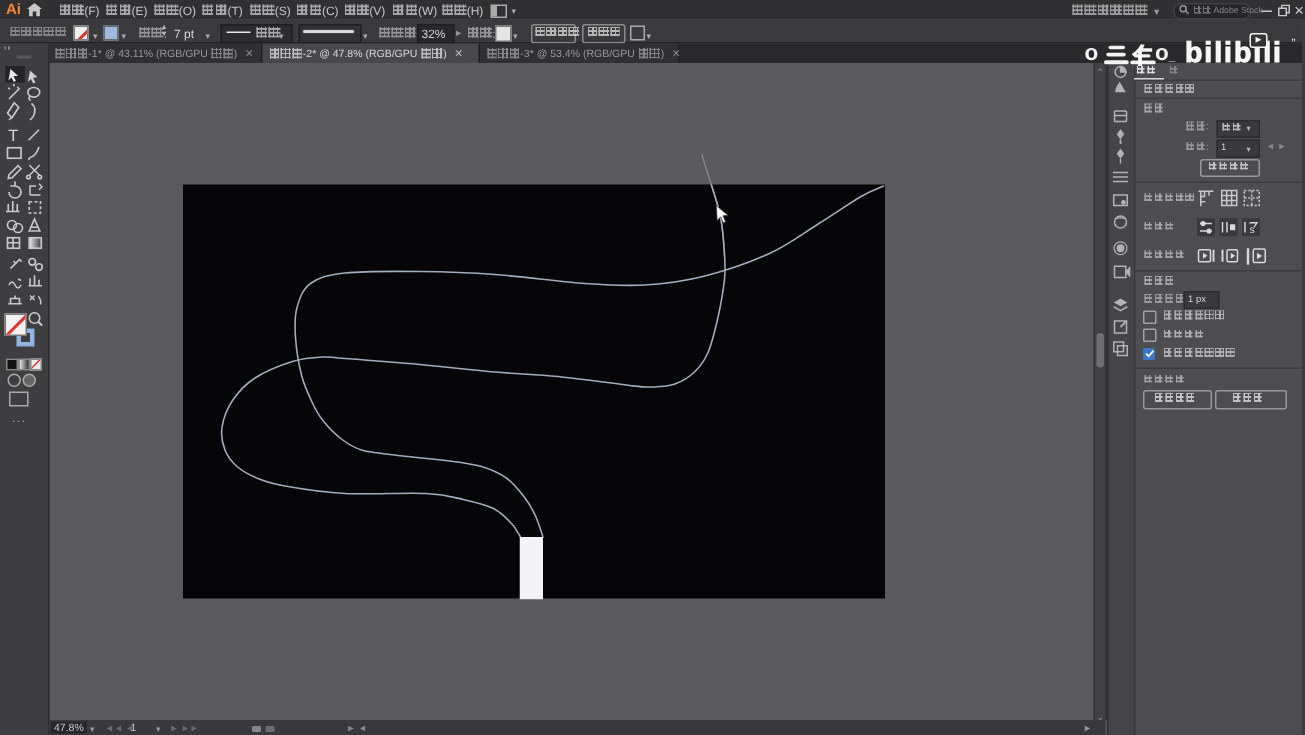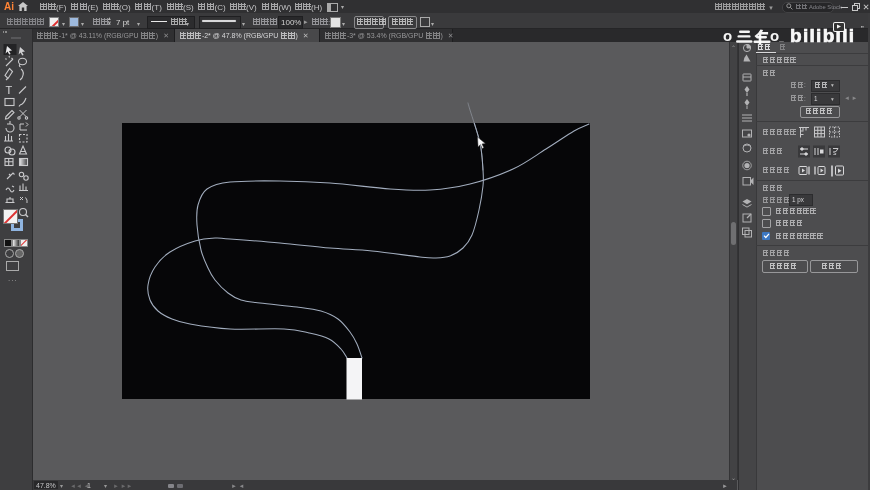--- a/index.html
+++ b/index.html
@@ -55,21 +55,21 @@
 <div class="abs" style="left:147px;top:15.5px;width:46px;height:11px;background:#2c2c2e;border:1px solid #1f1f21;"></div>
 <div class="abs" style="left:151px;top:20.5px;width:16px;height:1.8px;background:#e8e8e8;"></div>
 <div class="abs row" style="left:170px;top:17.5px;font-size:8px;color:#c8c8c8;"><span class="c"></span><span class="c"></span></div>
 <div class="abs" style="left:186px;top:19.5px;font-size:6px;color:#aaa;">▾</div>
 
 <div class="abs" style="left:199px;top:15.5px;width:40px;height:11px;background:#323234;border:1px solid #1f1f21;"></div>
 <div class="abs" style="left:202px;top:20px;width:34px;height:2.4px;background:#d8d8da;border-radius:2px;box-shadow:0 0 1px #888;"></div>
 <div class="abs" style="left:242px;top:19.5px;font-size:6px;color:#aaa;">▾</div>
 <div class="abs row" style="left:252px;top:17.5px;font-size:8px;color:#aaaaae;"><span class="c"></span><span class="c"></span><span class="c"></span><span class="c"></span>:</div>
 <div class="abs" style="left:278px;top:15.5px;width:23px;height:11px;background:#28282a;border:1px solid #1f1f21;"></div>
-<div class="abs row" style="left:281px;top:17.5px;font-size:8px;color:#d0d0d0;">100%</div>
+<div class="abs row" style="left:281px;top:17.5px;font-size:8px;color:#d0d0d0;">32%</div>
 <div class="abs" style="left:304px;top:17.5px;font-size:7px;color:#999;">▸</div>
 <div class="abs row" style="left:311px;top:17.5px;font-size:8px;color:#aaaaae;"><span class="c"></span><span class="c"></span>:</div>
 <div class="abs" style="left:330px;top:16.5px;width:9px;height:9px;background:#e4e4e4;border:1px solid #777;"></div>
 <div class="abs" style="left:342px;top:20px;font-size:6px;color:#aaa;">▾</div>
 
 <div class="abs" style="left:354px;top:15.5px;width:28px;height:11px;border:1px solid #8a8a8c;border-radius:2px;"></div>
 <div class="abs row" style="left:356px;top:18px;font-size:7px;color:#d6d6d6;"><span class="c"></span><span class="c"></span><span class="c"></span><span class="c"></span></div>
 <div class="abs" style="left:388px;top:15.5px;width:27px;height:11px;border:1px solid #8a8a8c;border-radius:2px;"></div>
 <div class="abs row" style="left:391px;top:18px;font-size:7px;color:#d6d6d6;"><span class="c"></span><span class="c"></span><span class="c"></span></div>
 <div class="abs" style="left:420px;top:17px;width:8px;height:8px;border:1px solid #aaa;"></div>

